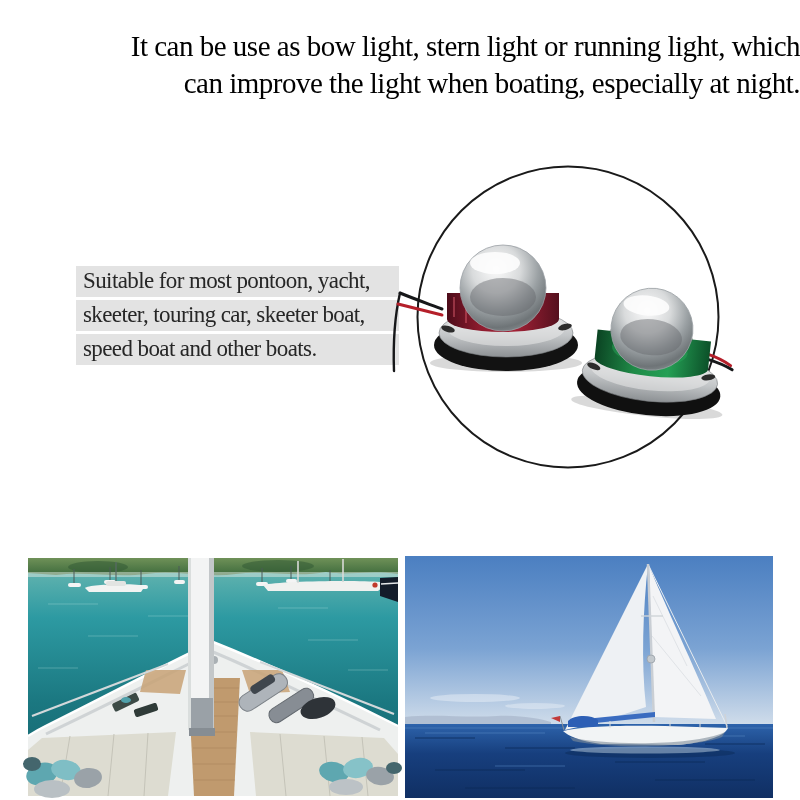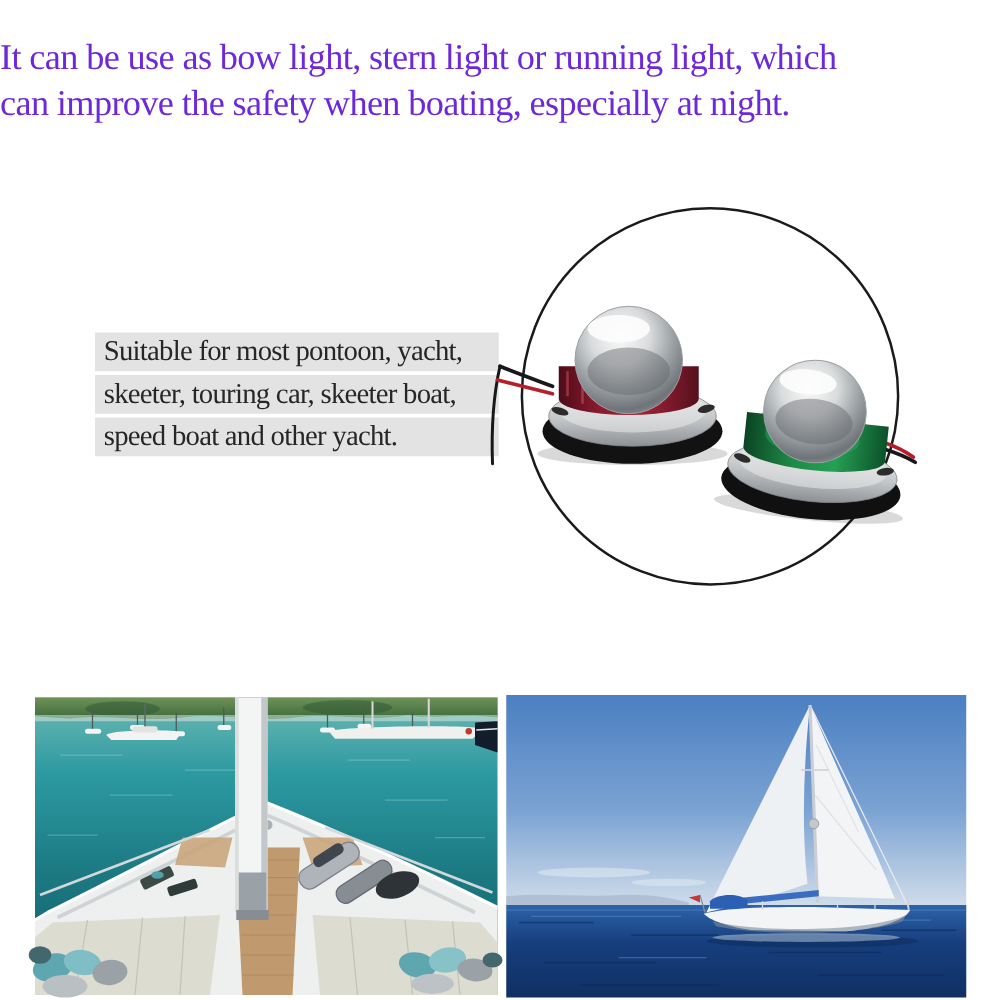--- a/index.html
+++ b/index.html
@@ -1,44 +1,44 @@
 <!DOCTYPE html>
 <html><head>
 <meta charset="utf-8">
 <style>
   html,body{margin:0;padding:0;}
   .page{position:relative;width:800px;height:800px;background:#ffffff;overflow:hidden;
         font-family:"Liberation Serif","DejaVu Serif",serif;}
-  .heading{position:absolute;left:0;top:28px;width:800px;text-align:left;
-           color:#6d28d9;font-size:29px;line-height:37px;letter-spacing:-0.5px;}
+  .heading{position:absolute;left:0;top:28px;width:800px;text-align:right;
+           color:#000000;font-size:29px;line-height:37px;letter-spacing:-0.5px;}
   .heading div{white-space:nowrap;}
   .note{position:absolute;left:45px;top:266px;}
   .note-line{display:block;width:316px;background:#e3e3e3;color:#262626;
              font-size:23px;line-height:30px;letter-spacing:-0.6px;
              padding:0 0 1px 7px;margin-bottom:3px;white-space:nowrap;margin-left:31px;}
   .product{position:absolute;left:408px;top:157px;width:320px;height:320px;}
   .photo{position:absolute;}
   .photo-left{left:28px;top:558px;width:370px;height:238px;}
   .photo-right{left:405px;top:556px;width:368px;height:242px;}
   svg{display:block;overflow:visible;}
 </style>
 </head>
 <body>
 
 <div class="page">
 
   <div class="heading">
     <div>It can be use as bow light, stern light or running light, which</div>
-    <div>can improve the safety when boating, especially at night.</div>
+    <div>can improve the light when boating, especially at night.</div>
   </div>
 
   <div class="note">
     <span class="note-line">Suitable for most pontoon, yacht,</span>
     <span class="note-line">skeeter, touring car, skeeter boat,</span>
-    <span class="note-line">speed boat and other yacht.</span>
+    <span class="note-line">speed boat and other boats.</span>
   </div>
 
   <div class="product">
     <svg width="320" height="320" viewBox="0 0 320 320">
       <defs>
         <radialGradient id="domeG" cx="42%" cy="28%" r="80%">
           <stop offset="0%" stop-color="#fbfbfb"></stop>
           <stop offset="35%" stop-color="#d9dbdc"></stop>
           <stop offset="62%" stop-color="#9aa0a3"></stop>
           <stop offset="85%" stop-color="#6e7477"></stop>

